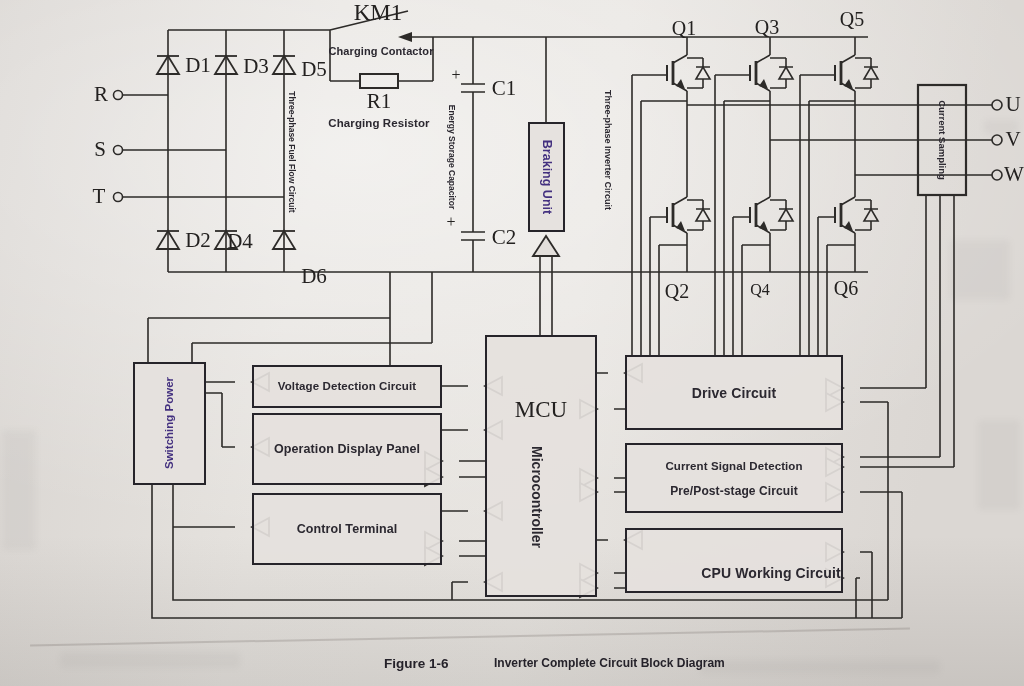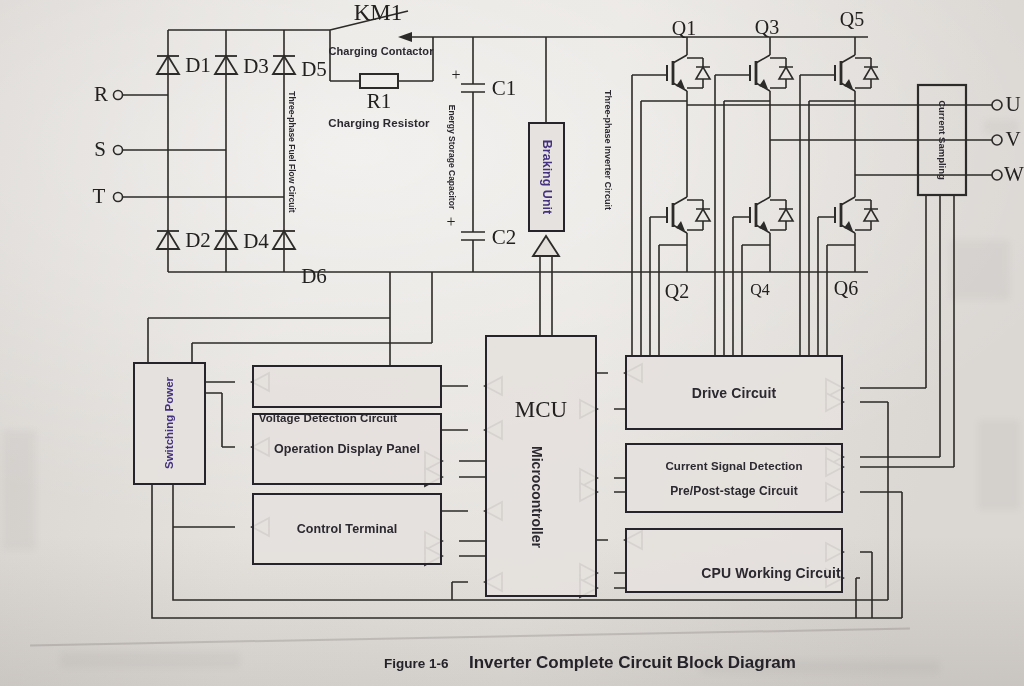--- a/index.html
+++ b/index.html
@@ -179,21 +179,21 @@
   <div class="bx bx-thick" style="left:625px;top:355px;width:218px;height:75px;"></div>
   <div class="bx" style="left:625px;top:443px;width:218px;height:70px;"></div>
   <div class="bx bx-thick" style="left:625px;top:528px;width:218px;height:65px;"></div>
 
   <div class="lbl" style="left:378px;top:13px;font-size:23px;">KM1</div>
   <div class="lbl" style="left:379px;top:101px;font-size:21px;">R1</div>
   <div class="lbl" style="left:198px;top:65px;font-size:21px;">D1</div>
   <div class="lbl" style="left:256px;top:66px;font-size:21px;">D3</div>
   <div class="lbl" style="left:314px;top:69px;font-size:21px;">D5</div>
   <div class="lbl" style="left:198px;top:240px;font-size:21px;">D2</div>
-  <div class="lbl" style="left:256px;top:241px;font-size:21px;text-align:center;">D4</div>
+  <div class="lbl" style="left:240px;top:241px;font-size:21px;text-align:center;">D4</div>
   <div class="lbl" style="left:314px;top:242px;font-size:21px;margin-top:34px;">D6</div>
   <div class="lbl" style="left:504px;top:88px;font-size:21px;">C1</div>
   <div class="lbl" style="left:504px;top:237px;font-size:21px;">C2</div>
   <div class="lbl" style="left:456px;top:75px;font-size:16px;">+</div>
   <div class="lbl" style="left:451px;top:222px;font-size:16px;">+</div>
   <div class="lbl" style="left:101px;top:94px;font-size:21px;">R</div>
   <div class="lbl" style="left:100px;top:149px;font-size:21px;">S</div>
   <div class="lbl" style="left:99px;top:196px;font-size:21px;">T</div>
   <div class="lbl" style="left:684px;top:28px;font-size:20px;">Q1</div>
   <div class="lbl" style="left:767px;top:27px;font-size:20px;">Q3</div>
@@ -201,32 +201,32 @@
   <div class="lbl" style="left:677px;top:291px;font-size:20px;">Q2</div>
   <div class="lbl" style="left:760px;top:290px;font-size:16px;">Q4</div>
   <div class="lbl" style="left:846px;top:288px;font-size:20px;">Q6</div>
   <div class="lbl" style="left:1013px;top:104px;font-size:21px;">U</div>
   <div class="lbl" style="left:1013px;top:139px;font-size:21px;">V</div>
   <div class="lbl" style="left:1014px;top:174px;font-size:21px;">W</div>
   <div class="lbl" style="left:541px;top:410px;font-size:23px;">MCU</div>
 
   <div class="blbl" style="left:381px;top:51px;font-size:11px;">Charging Contactor</div>
   <div class="blbl" style="left:379px;top:123px;font-size:11.5px;">Charging Resistor</div>
-  <div class="blbl" style="left:328px;top:386px;font-size:11.5px;margin-top:32px;">Voltage Detection Circuit</div>
+  <div class="blbl" style="left:347px;top:386px;font-size:11.5px;">Voltage Detection Circuit</div>
   <div class="blbl" style="left:347px;top:449px;font-size:12.5px;">Operation Display Panel</div>
   <div class="blbl" style="left:347px;top:529px;font-size:12.5px;">Control Terminal</div>
   <div class="blbl" style="left:734px;top:393px;font-size:14px;">Drive Circuit</div>
   <div class="blbl" style="left:734px;top:466px;font-size:11.5px;">Current Signal Detection</div>
   <div class="blbl" style="left:734px;top:491px;font-size:12px;">Pre/Post-stage Circuit</div>
   <div class="blbl" style="left:734px;top:573px;font-size:14px;margin-left:37px;">CPU Working Circuit</div>
 
   <div class="vlbl" style="left:292px;top:152px;font-size:8.5px;">Three-phase Fuel Flow Circuit</div>
   <div class="vlbl" style="left:452px;top:157px;font-size:8.5px;">Energy Storage Capacitor</div>
   <div class="vlbl purple" style="left:547px;top:177px;font-size:12.5px;">Braking Unit</div>
   <div class="vlbl" style="left:608px;top:150px;font-size:9px;">Three-phase Inverter Circuit</div>
   <div class="vlbl" style="left:942px;top:140px;font-size:9.5px;">Current Sampling</div>
   <div class="vlbl-ccw purple" style="left:169px;top:423px;font-size:11.5px;">Switching Power</div>
   <div class="vlbl" style="left:537px;top:497px;font-size:14px;">Microcontroller</div>
 
   <div class="caption" style="left:384px;top:663px;font-size:13.5px;">Figure 1-6</div>
-  <div class="caption" style="left:469px;top:663px;font-size:17px;">Inverter Complete Circuit Block Diagram</div>
+  <div class="caption" style="left:494px;top:663px;font-size:12px;">Inverter Complete Circuit Block Diagram</div>
 
 </div>
 
 </body></html>

